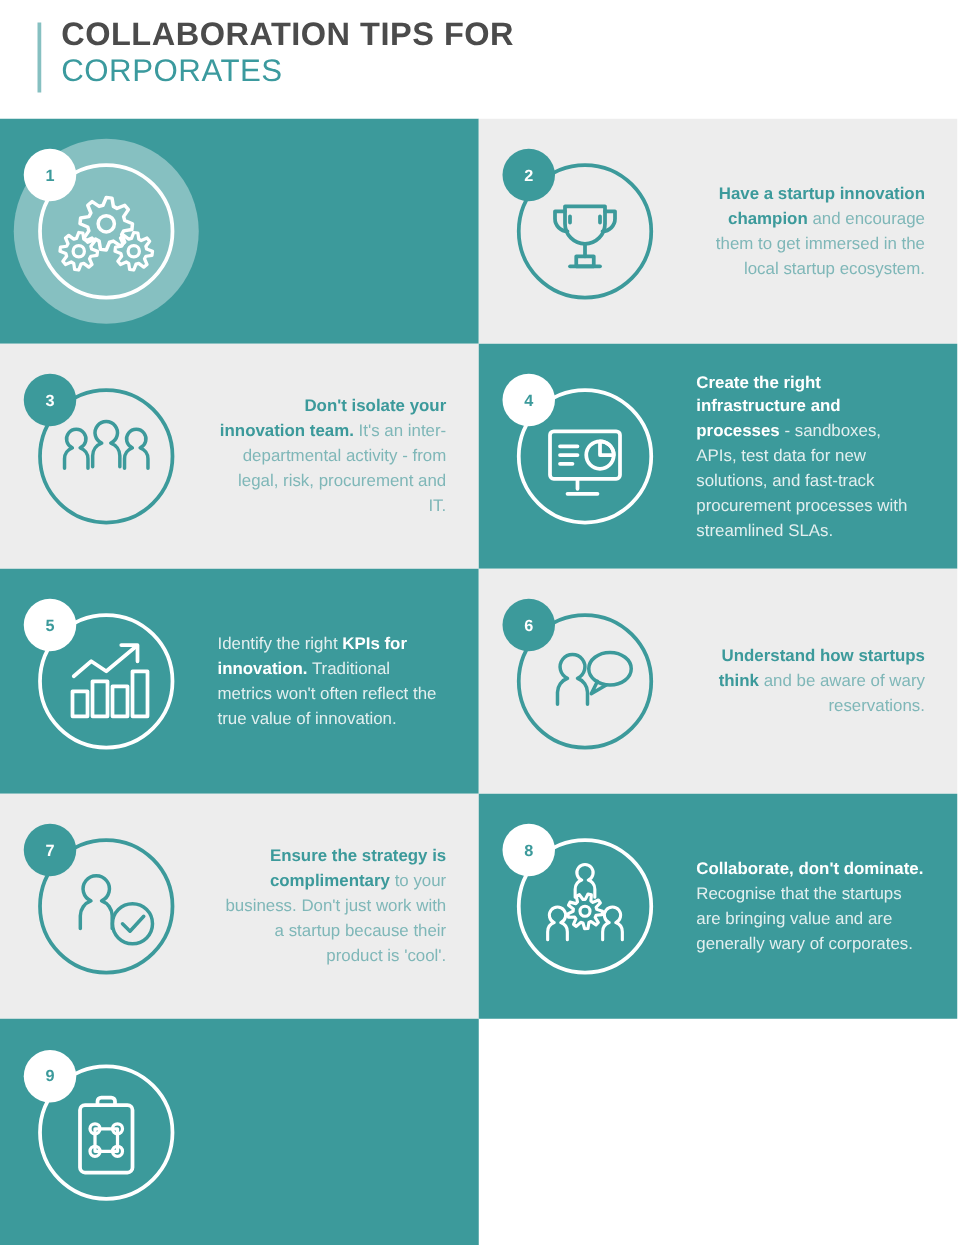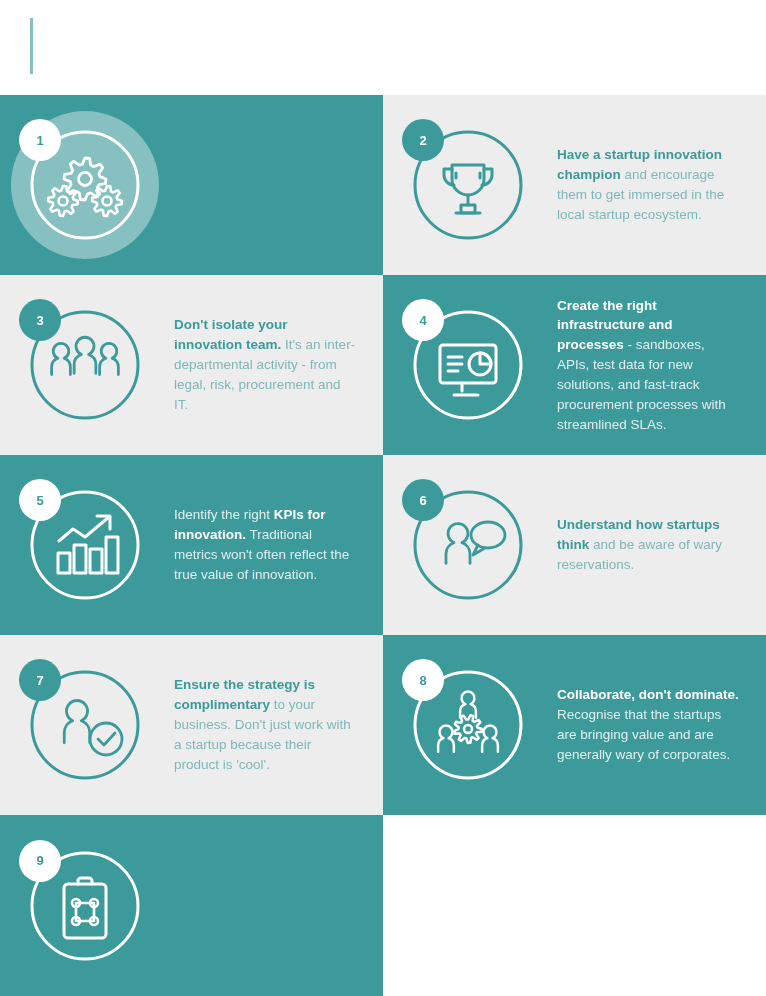--- a/index.html
+++ b/index.html
@@ -115,30 +115,34 @@
   .badge.on-light { background: #3c9a9b; color: #ffffff; }
 
   .text-col {
     flex: 1 1 auto;
     padding-right: 26px;
     padding-left: 4px;
     font-size: 13.5px;
     line-height: 1.47;
   }
   .cell.teal .text-col  { color: #e3efef; }
-  .cell.light .text-col { color: #7fb7b8; }
+  .cell.light .text-col { color: #7fb7b8; text-align: right; }
   .text-col b { font-weight: bold; }
   .cell.teal  .text-col b { color: #ffffff; }
   .cell.light .text-col b { color: #3c9a9b; }
 </style>
 </head>
 <body>
 
 <div class="header">
   <div class="header-rule"></div>
+  <div class="header-text">
+    <span class="title-line1">COLLABORATION TIPS FOR</span>
+    <span class="title-line2">CORPORATES</span>
+  </div>
 </div>
 
 <div class="grid" id="tips-grid">
     <div class="cell teal" style="height: 180px;">
       <div class="icon-col">
         <div class="icon-wrap">
           <div class="halo"></div>
           <svg class="icon-svg" width="116" height="116" viewBox="0 0 116 116" fill="none" stroke="#ffffff" stroke-width="3" stroke-linecap="round" stroke-linejoin="round">
             <circle cx="58" cy="58" r="53" stroke-width="3"></circle>
             <path d="M79.0,52.0L78.5,56.6L71.9,57.7L70.3,60.6L72.8,66.8L69.3,69.7L63.7,65.9L60.6,66.8L58.0,73.0L53.4,72.5L52.3,65.9L49.4,64.3L43.2,66.8L40.3,63.3L44.1,57.7L43.2,54.6L37.0,52.0L37.5,47.4L44.1,46.3L45.7,43.4L43.2,37.2L46.7,34.3L52.3,38.1L55.4,37.2L58.0,31.0L62.6,31.5L63.7,38.1L66.6,39.7L72.8,37.2L75.7,40.7L71.9,46.3L72.8,49.4Z" stroke-width="2.8"></path>

